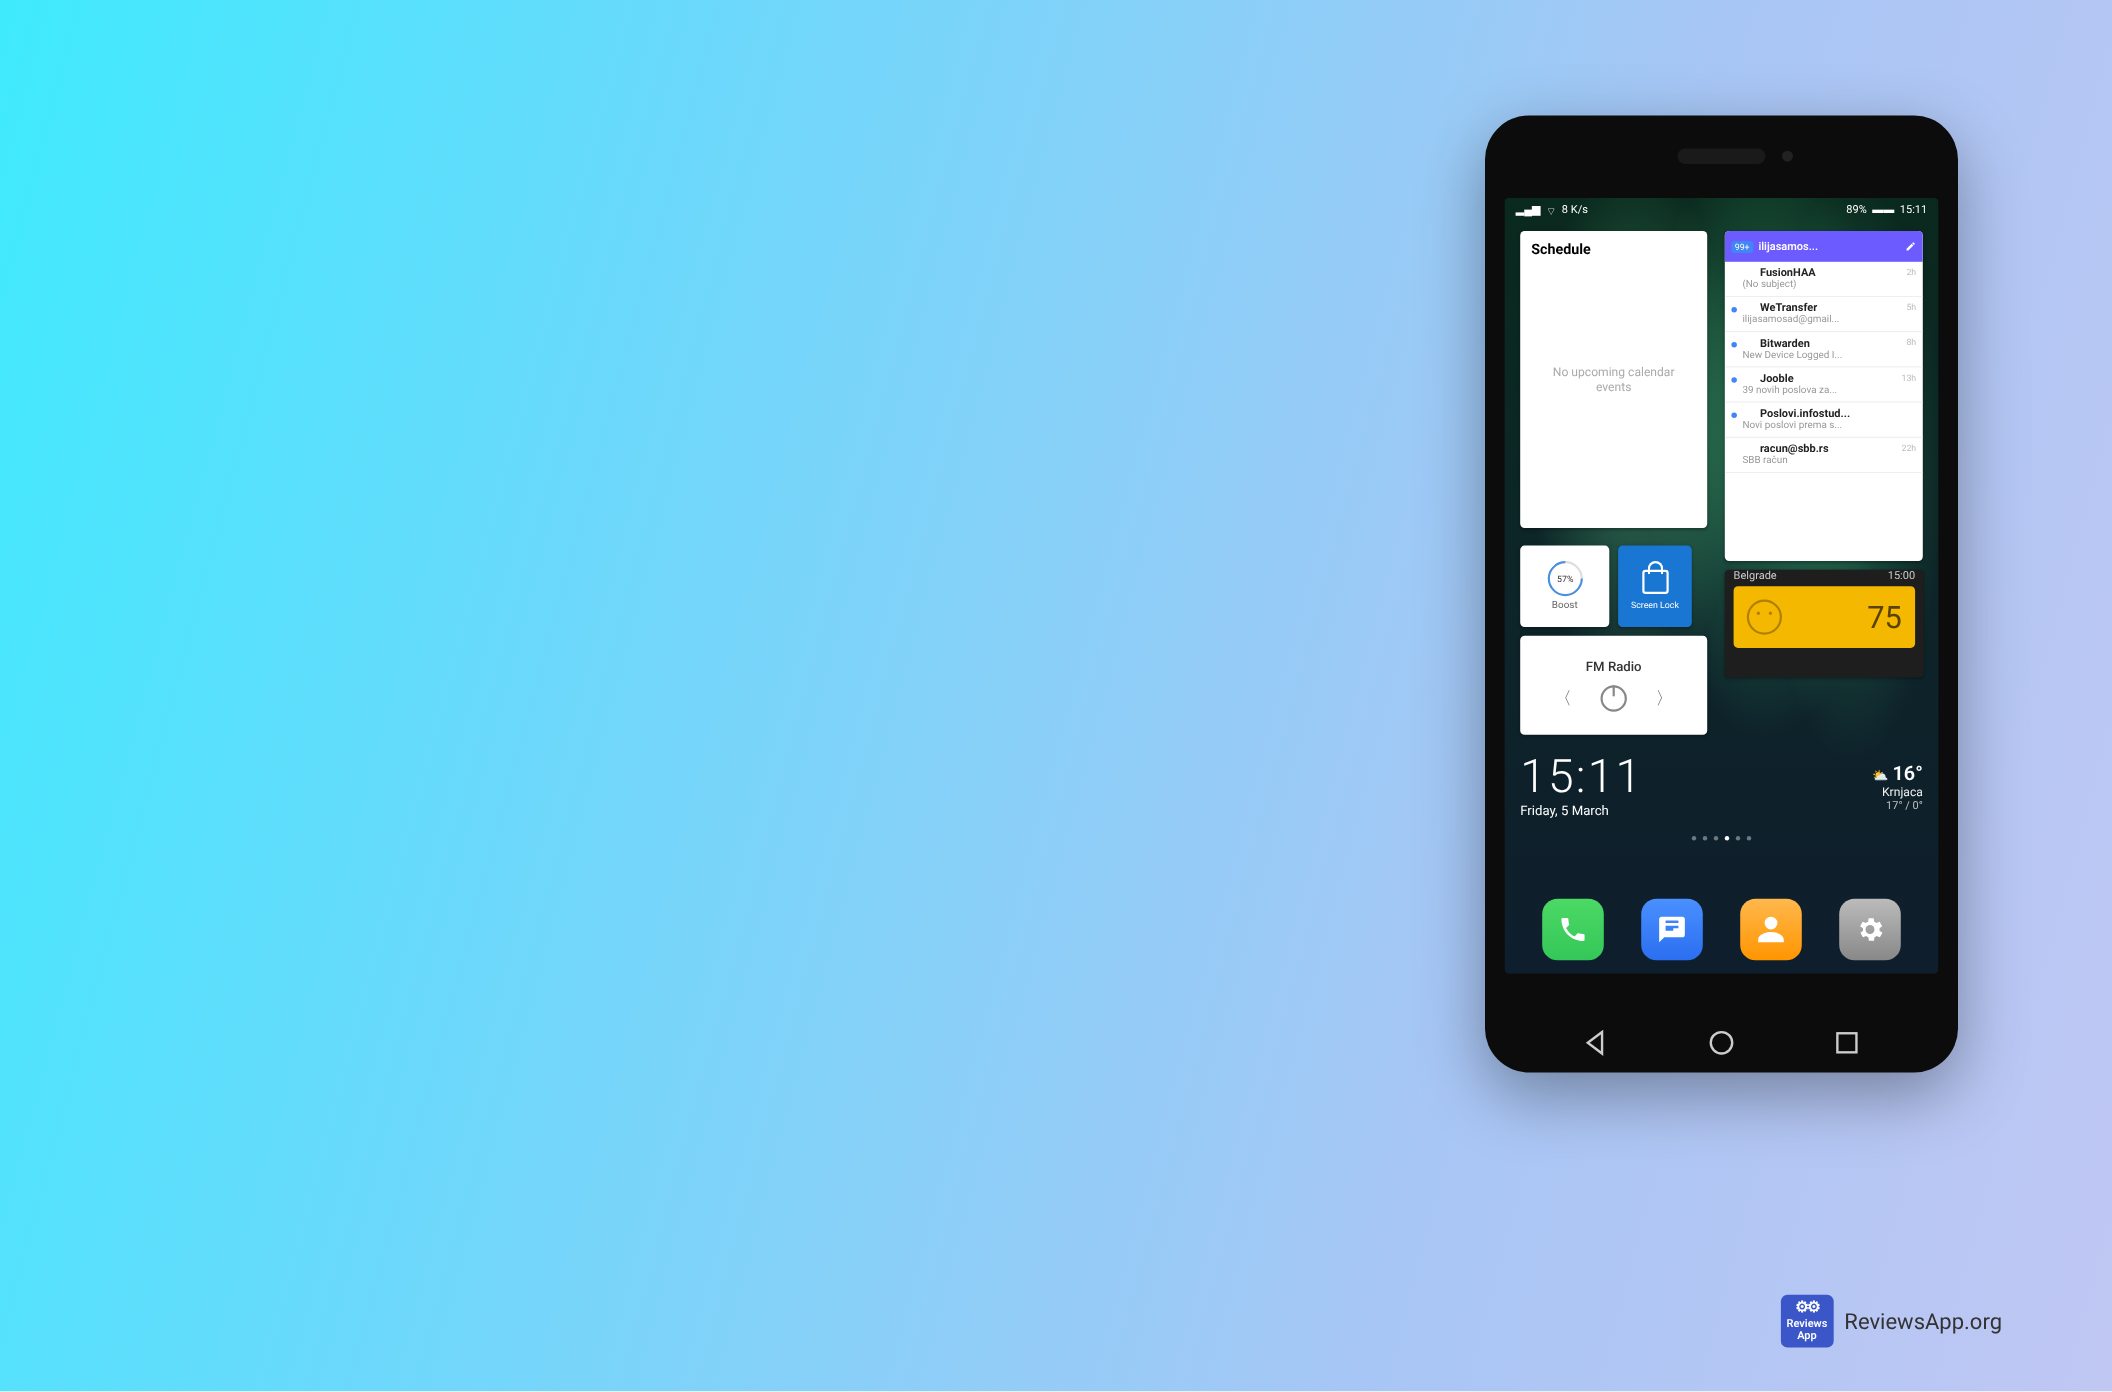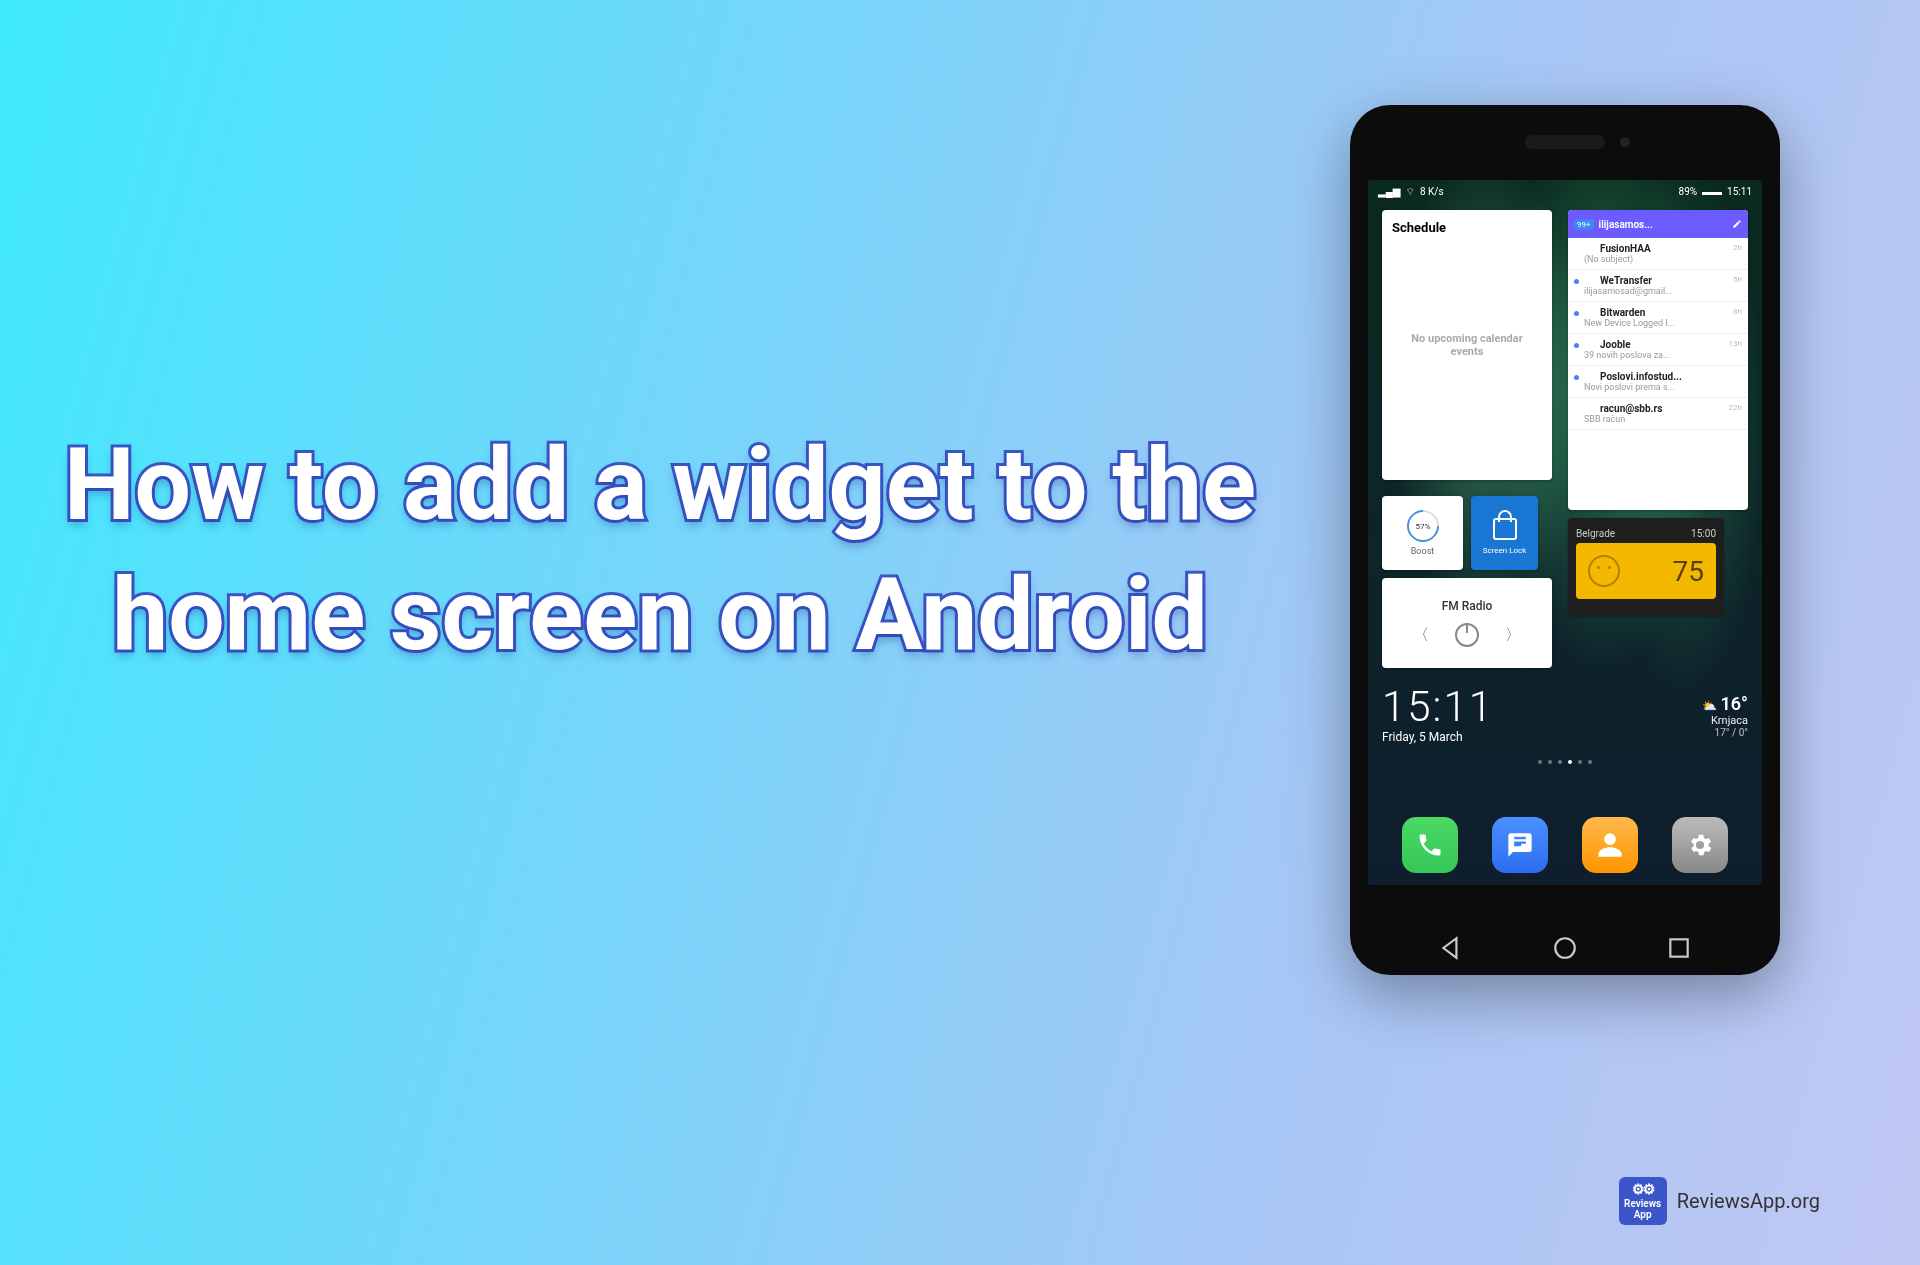--- a/index.html
+++ b/index.html
@@ -15,21 +15,21 @@
     radial-gradient(ellipse 140px 350px at 30% 30%, rgba(120,255,170,.35), transparent 70%),
     radial-gradient(ellipse 160px 400px at 60% 30%, rgba(90,255,160,.35), transparent 70%),
     radial-gradient(ellipse 120px 380px at 80% 35%, rgba(90,255,160,.25), transparent 70%),
     linear-gradient(180deg, rgba(10,40,30,.9), rgba(15,30,45,.95));
   }
   .statusbar { position:absolute; top:0; left:0; right:0; height:22px; display:flex; justify-content:space-between; align-items:center; padding:0 10px; color:#fff; font-size:10px; z-index:5; }
   .status-left, .status-right { display:flex; align-items:center; gap:5px; }
   .widget { background:#fff; border-radius:4px; box-shadow:0 1px 3px rgba(0,0,0,.3); position:absolute; font-size:10px; color:#333; }
   .schedule { left:14px; top:30px; width:170px; height:270px; padding:10px; box-sizing:border-box; }
   .schedule-title { font-weight:700; font-size:13px; color:#000; }
-  .schedule-empty { position:absolute; left:0; right:0; top:50%; transform:translateY(-50%); text-align:center; color:#aaa; font-size:11px; padding:0 20px;font-weight:bold; }
+  .schedule-empty { position:absolute; left:0; right:0; top:50%; transform:translateY(-50%); text-align:center; color:#aaa; font-size:11px; padding:0 20px; }
   .email { left:200px; top:30px; width:180px; height:300px; overflow:hidden; }
   .email-header { background:#6c5cff; color:#fff; height:28px; display:flex; align-items:center; padding:0 6px; gap:5px; font-size:10px; }
   .email-badge { background:#4285f4; color:#fff; font-size:8px; padding:1px 3px; border-radius:3px; }
   .email-header-name { flex:1; overflow:hidden; text-overflow:ellipsis; white-space:nowrap; font-weight:600; }
   .pencil { width:10px; height:10px; }
   .email-item { border-bottom:1px solid #eee; padding:5px 8px 5px 16px; position:relative; }
   .email-item .sender { font-weight:700; font-size:10px; color:#222; overflow:hidden; text-overflow:ellipsis; white-space:nowrap;margin-left:16px; }
   .email-item .subject { font-size:9px; color:#999; overflow:hidden; text-overflow:ellipsis; white-space:nowrap; }
   .email-item .dot { position:absolute; left:6px; top:9px; width:5px; height:5px; border-radius:50%; background:#4285f4; }
   .email-item .time { position:absolute; right:6px; top:5px; font-size:8px; color:#bbb; }
@@ -39,21 +39,21 @@
   .boost-label { font-size:9px; color:#666; }
   .lock { left:103px; top:316px; width:67px; height:74px; background:#1976d2; display:flex; flex-direction:column; align-items:center; justify-content:center; gap:6px; color:#fff; }
   .lock-icon { width:20px; height:18px; border:2px solid #fff; border-radius:3px; position:relative; margin-top:6px;}
   .lock-icon::before { content:""; position:absolute; top:-10px; left:3px; width:10px; height:10px; border:2px solid #fff; border-bottom:none; border-radius:8px 8px 0 0;}
   .lock-label { font-size:8px; }
   .radio { left:14px; top:398px; width:170px; height:90px; display:flex; flex-direction:column; align-items:center; justify-content:center; gap:10px;}
   .radio-title { font-size:12px; color:#333; font-weight:500; }
   .radio-controls { display:flex; gap:26px; align-items:center; color:#666; font-size:16px;}
   .power { width:20px; height:20px; border:2px solid #888; border-radius:50%; position:relative;}
   .power::before { content:""; position:absolute; left:50%; top:-2px; width:2px; height:10px; background:#888; transform:translateX(-50%);}
-  .weatherwidget { left:200px; top:338px; width:156px; height:98px; background:#1e1e1e; color:#fff; padding:10px 8px; box-sizing:border-box;}
+  .weatherwidget { left:200px; top:338px; width:181px; height:98px; background:#1e1e1e; color:#fff; padding:0 8px; box-sizing:border-box;}
   .weather-top { display:flex; justify-content:space-between; font-size:10px; color:#ccc; margin-bottom:4px;}
   .aqi-box { background:#f5b800; border-radius:4px; height:56px; display:flex; align-items:center; justify-content:space-between; padding:0 12px; color:#5a4200; }
   .aqi-face { width:28px; height:28px; border:2px solid #b08000; border-radius:50%; position:relative;}
   .aqi-face::before, .aqi-face::after { content:""; position:absolute; width:3px; height:3px; background:#b08000; border-radius:50%; top:9px;}
   .aqi-face::before { left:7px;} .aqi-face::after { right:7px;}
   .aqi-value { font-size:28px; font-weight:400;}
   .music { left:200px; top:444px; width:180px; height:78px; background:#1a1a1a; color:#ccc; display:flex; flex-direction:column; align-items:center; justify-content:center; gap:8px;}
   .music-title { font-size:11px;}
   .music-controls { display:flex; gap:16px;}
   .mc-btn { width:22px; height:22px; background:#3a3a3a; border-radius:50%; display:flex; align-items:center; justify-content:center; color:#fff; font-size:9px;}
@@ -78,21 +78,20 @@
   .navbar { position:absolute; left:0; right:0; bottom:0; height:55px; display:flex; justify-content:space-evenly; align-items:center; }
   .navbar .nbtn { width:26px; height:26px; stroke:#ccc; stroke-width:2; fill:none;}
   .footer-logo { position:absolute; right:100px; bottom:40px; display:flex; align-items:center; gap:10px; color:#333; font-size:20px;}
   .logo-box { width:48px; height:48px; background:#3b56c8; border-radius:6px; display:flex; flex-direction:column; align-items:center; justify-content:center; color:#fff; font-size:10px; font-weight:600; line-height:1.1;}
   .logo-gears { font-size:14px; letter-spacing:-2px;}
 </style>
 </head>
 <body>
 
 <div class="canvas">
-  <div class="headline"><span>How to add a widget to the home screen on Android</span></div>
 
   <div class="phone">
     <div class="speaker-dot"></div>
     <div class="screen">
       <div class="aurora"></div>
 
       <div class="statusbar">
         <div class="status-left">
           <span>▂▄▆</span>
           <span>⌔</span>

